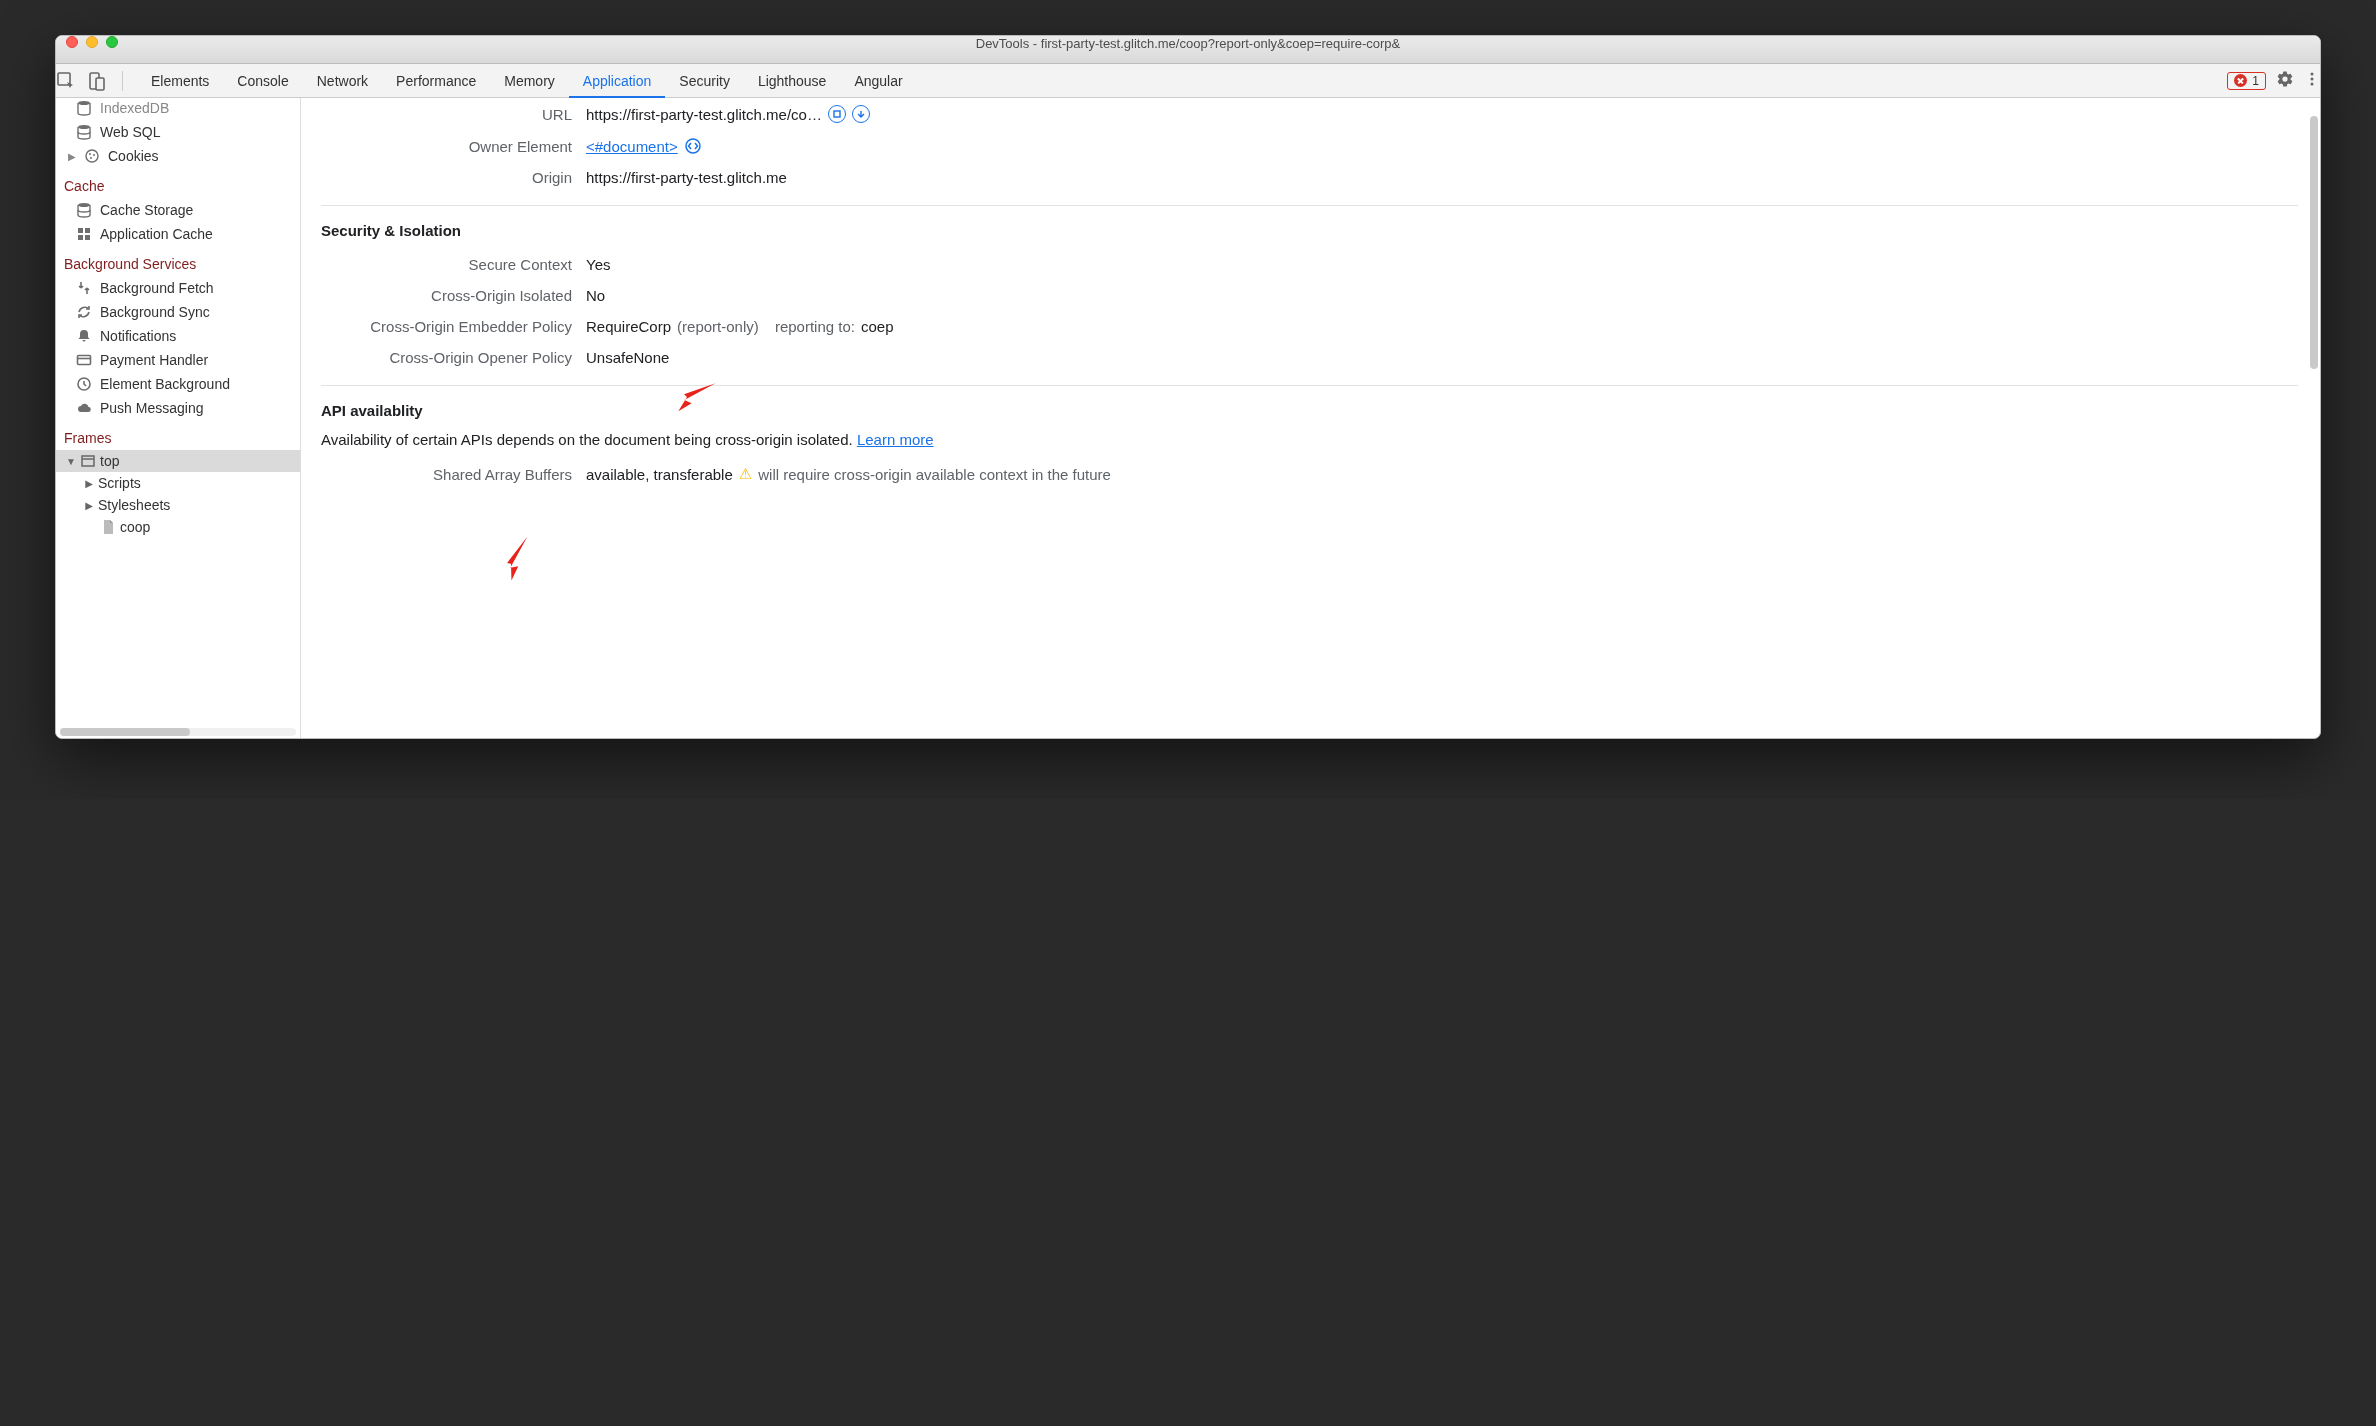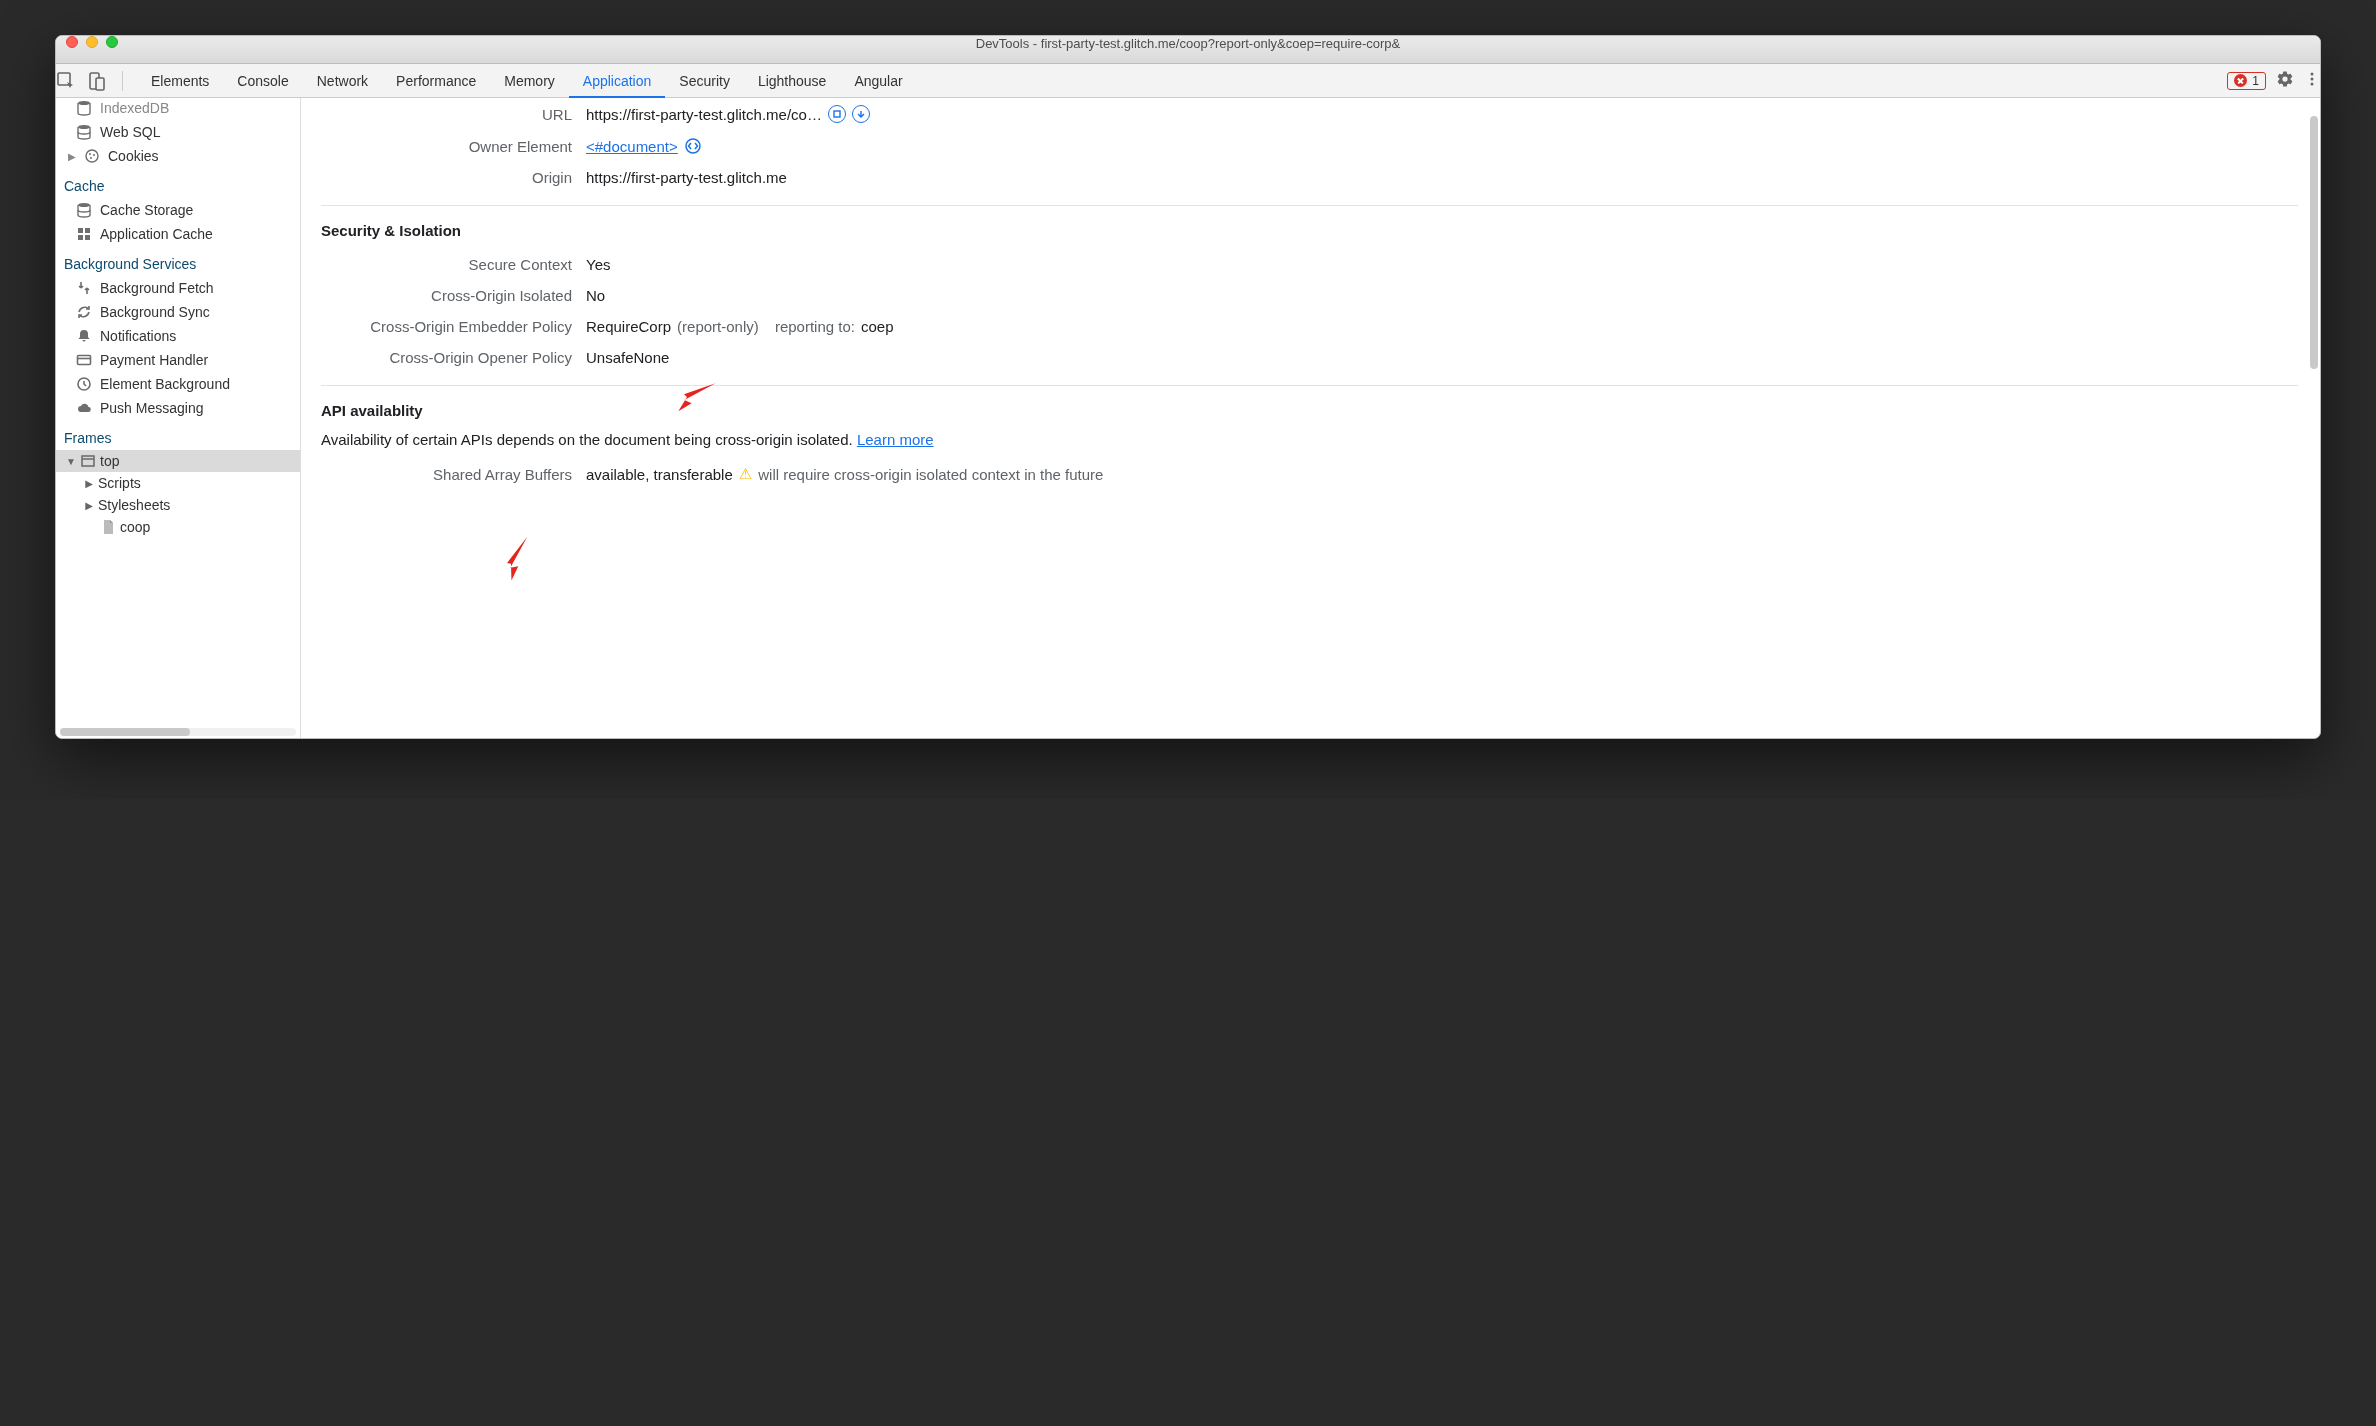--- a/index.html
+++ b/index.html
@@ -23,21 +23,21 @@
 .tb-right { margin-left: auto; display: flex; align-items: center; gap: 10px; }
 .err-pill { border: 1px solid #d93025; border-radius: 3px; padding: 1px 6px; display: flex; align-items: center; gap: 5px; font-size: 12px; color: #333; }
 .err-pill .x { width: 13px; height: 13px; background: #d93025; border-radius: 50%; position: relative; }
 .err-pill .x::before, .err-pill .x::after { content: ""; position: absolute; left: 3px; top: 6px; width: 7px; height: 1.5px; background: #fff; }
 .err-pill .x::before { transform: rotate(45deg); }
 .err-pill .x::after { transform: rotate(-45deg); }
 .gear, .kebab { color: #666; cursor: pointer; }
 .main { display: flex; height: 640px; }
 .sidebar { width: 245px; border-right: 1px solid #ddd; background: #fff; overflow: hidden; font-size: 14px; color: #333; position: relative; }
 .sidebar-inner { padding: 2px 0 4px; }
-.grouptitle { padding: 10px 8px 4px; color: #0c4a6e; font-size: 14px; }
+.grouptitle { padding: 10px 8px 4px; color: #7f1d1d; font-size: 14px; }
 .item { display: flex; align-items: center; gap: 8px; padding: 4px 8px 4px 20px; cursor: pointer; white-space: nowrap; }
 .item .ic { width: 16px; height: 16px; color: #6e6e6e; flex: none; display: flex; align-items: center; justify-content: center; }
 .tree-row { display: flex; align-items: center; gap: 4px; padding: 3px 8px 3px 10px; cursor: pointer; }
 .tree-row.sel { background: #dadada; }
 .tree-row .caret { width: 10px; color: #666; font-size: 10px; text-align: center; }
 .tree-row .tic { width: 16px; height: 16px; color: #6e6e6e; }
 .indent1 { padding-left: 28px; }
 .indent2 { padding-left: 44px; }
 .hscroll { position: absolute; left: 4px; right: 4px; bottom: 2px; height: 8px; background: #f0f0f0; border-radius: 4px; }
 .hscroll div { width: 55%; height: 100%; background: #c9c9c9; border-radius: 4px; }
@@ -326,21 +326,21 @@
         <div class="divider"></div>
         <div class="section-title">API availablity</div>
         <div class="desc">
           <span>Availability of certain APIs depends on the document being cross-origin isolated. </span><span class="link">Learn more</span>
         </div>
         <div class="row">
             <div class="label">Shared Array Buffers</div>
           <div class="value">
             <span>available, transferable</span>
             <span class="warn">⚠</span>
-            <span class="muted">will require cross-origin isolated context in the future</span>
+            <span class="muted">will require cross-origin available context in the future</span>
           </div>
         </div>
       </div>
 
       <div class="arrow ar1">
         <svg viewBox="0 0 40 40">
             <path d="M36 6 L10 25 L17 27 L6 36 L12 22 L9 20 Z" fill="#e8231a"></path>
           </svg>
       </div>
       <div class="arrow ar2">

